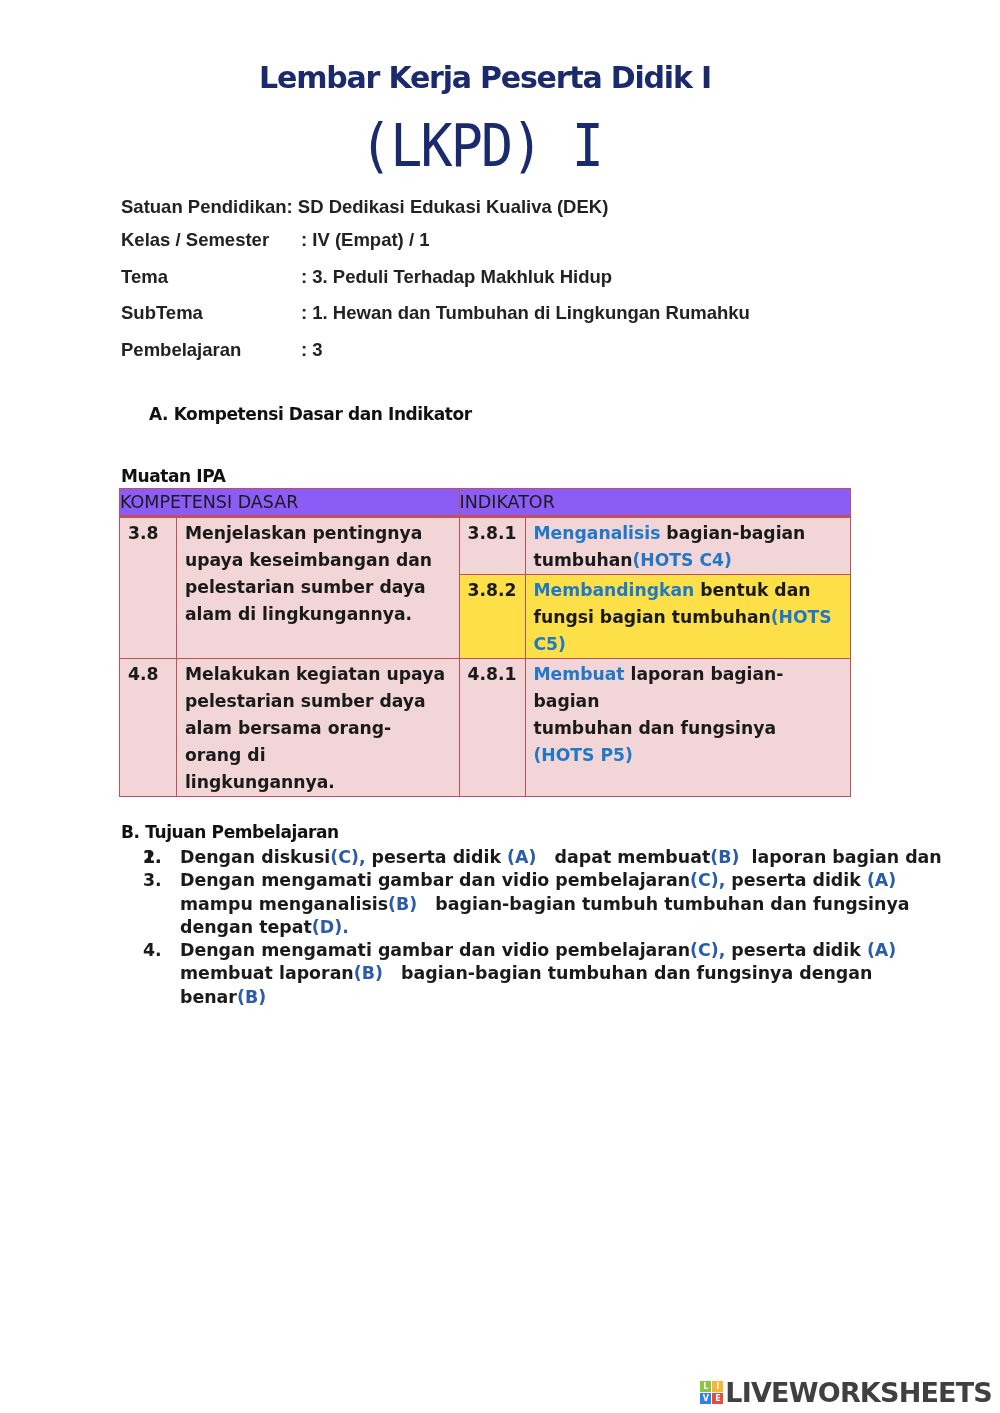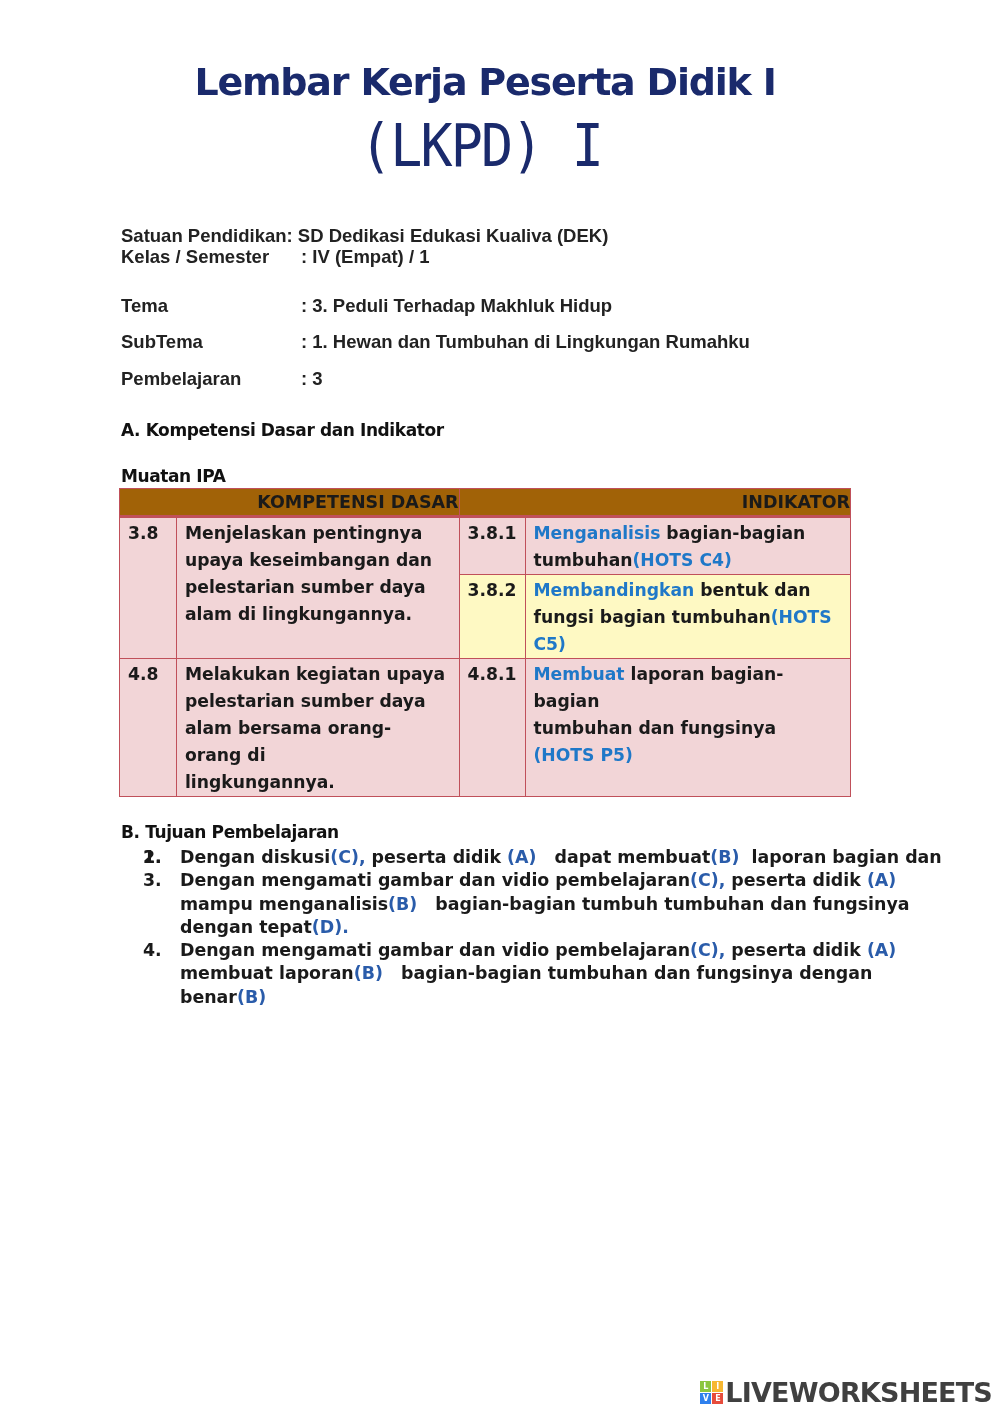--- a/index.html
+++ b/index.html
@@ -2,46 +2,46 @@
 <html><head>
   <meta charset="utf-8">
   <style>
     html, body { margin: 0; padding: 0; background: #ffffff; }
     body {
       width: 1000px; height: 1413px; position: relative; overflow: hidden;
       font-family: "Liberation Sans", "DejaVu Sans", sans-serif; color: #1b1b1b;
     }
     .title1 {
       position: absolute; left: 0; width: 970px; top: 60px; text-align: center;
-      font-family: "DejaVu Sans", sans-serif; font-weight: bold; font-size: 38px;
+      font-family: "DejaVu Sans", sans-serif; font-weight: bold; font-size: 30px;
       color: #1a2a6c; letter-spacing: -1.2px;
     }
     .title2 {
       position: absolute; left: 0; width: 962px; top: 112px; text-align: center;
       font-family: "DejaVu Sans Mono", monospace; font-size: 58px;
       color: #1a2a6c; letter-spacing: -2px; transform: scaleX(0.92);
     }
     .meta { position: absolute; left: 121px; font-size: 18.5px; font-weight: bold; color: #222; }
-    .meta .lbl { display: inline-block; width: 180px; margin-top: 29px; }
+    .meta .lbl { display: inline-block; width: 180px; }
     .meta .lbl.wide { width: auto; }
     .h-sec {
       position: absolute; left: 121px; font-family: "DejaVu Sans", sans-serif;
       font-weight: bold; font-size: 17px; color: #111; letter-spacing: -0.4px;
     }
     table.kd {
       position: absolute; left: 119px; top: 488px; width: 732px;
       border-collapse: collapse; font-family: "DejaVu Sans", sans-serif;
       font-size: 17.2px; font-weight: bold; color: #1a1a1a;
     }
     table.kd td, table.kd th { border: 1.5px solid #c0505a; vertical-align: top; line-height: 27px; }
-    table.kd th { font-weight: bold; text-align: right; background: #a16207; font-size: 17.5px; height: 26px; line-height: 26px; padding: 0; }
+    table.kd th { font-weight: normal; text-align: left; background: #8b5cf6; font-size: 17.5px; height: 26px; line-height: 26px; padding: 0; }
     table.kd tr.hdr th { border-bottom: 3px solid #c0505a; }
     table.kd td { padding: 2px 8px 0 8px; margin-left: 12px; }
     .pink { background: #f2d5d7; }
-    .white { background: #fef9c3; }
+    .white { background: #fde047; }
     .blue { color: #1f78c8; }
     .num { text-align: left; }
     .tujuan {
       position: absolute; left: 143px; top: 846px; margin: 0; padding: 0; list-style: none;
       font-family: "DejaVu Sans", sans-serif; font-weight: bold; font-size: 17.4px; color: #1a1a1a;
       line-height: 23.3px; width: 800px;
     }
     .tujuan li { position: relative; padding-left: 37px; }
     .tujuan li .n { position: absolute; left: 0; top: 0; }
     .tag { color: #2a5caa; }
@@ -55,27 +55,27 @@
 </head>
 <body>
 
 <div>
   <div class="title1">Lembar Kerja Peserta Didik I</div>
   <div class="title2">(LKPD) I</div>
 </div>
 
 <div>
   <div class="meta" style="top:196px;"><span class="lbl wide">Satuan Pendidikan</span><span>: SD Dedikasi Edukasi Kualiva (DEK)</span></div>
-  <div class="meta" style="top:217px;"><span class="lbl">Kelas / Semester</span><span>: IV (Empat) / 1</span></div>
+  <div class="meta" style="top:229px;"><span class="lbl">Kelas / Semester</span><span>: IV (Empat) / 1</span></div>
   <div class="meta" style="top:266px;"><span class="lbl">Tema</span><span>: 3. Peduli Terhadap Makhluk Hidup</span></div>
   <div class="meta" style="top:302px;"><span class="lbl">SubTema</span><span>: 1. Hewan dan Tumbuhan di Lingkungan Rumahku</span></div>
   <div class="meta" style="top:339px;"><span class="lbl">Pembelajaran</span><span>: 3</span></div>
 </div>
 
-<div class="h-sec" style="top:420px;">A. Kompetensi Dasar dan Indikator</div>
+<div class="h-sec" style="top:404px;margin-left:28px;">A. Kompetensi Dasar dan Indikator</div>
 <div class="h-sec" style="top:466px;">Muatan IPA</div>
 
 <table class="kd">
   <colgroup>
     <col style="width:57px">
       <col style="width:283px">
       <col style="width:66px">
       <col style="width:326px">
   </colgroup>
   <tbody>

